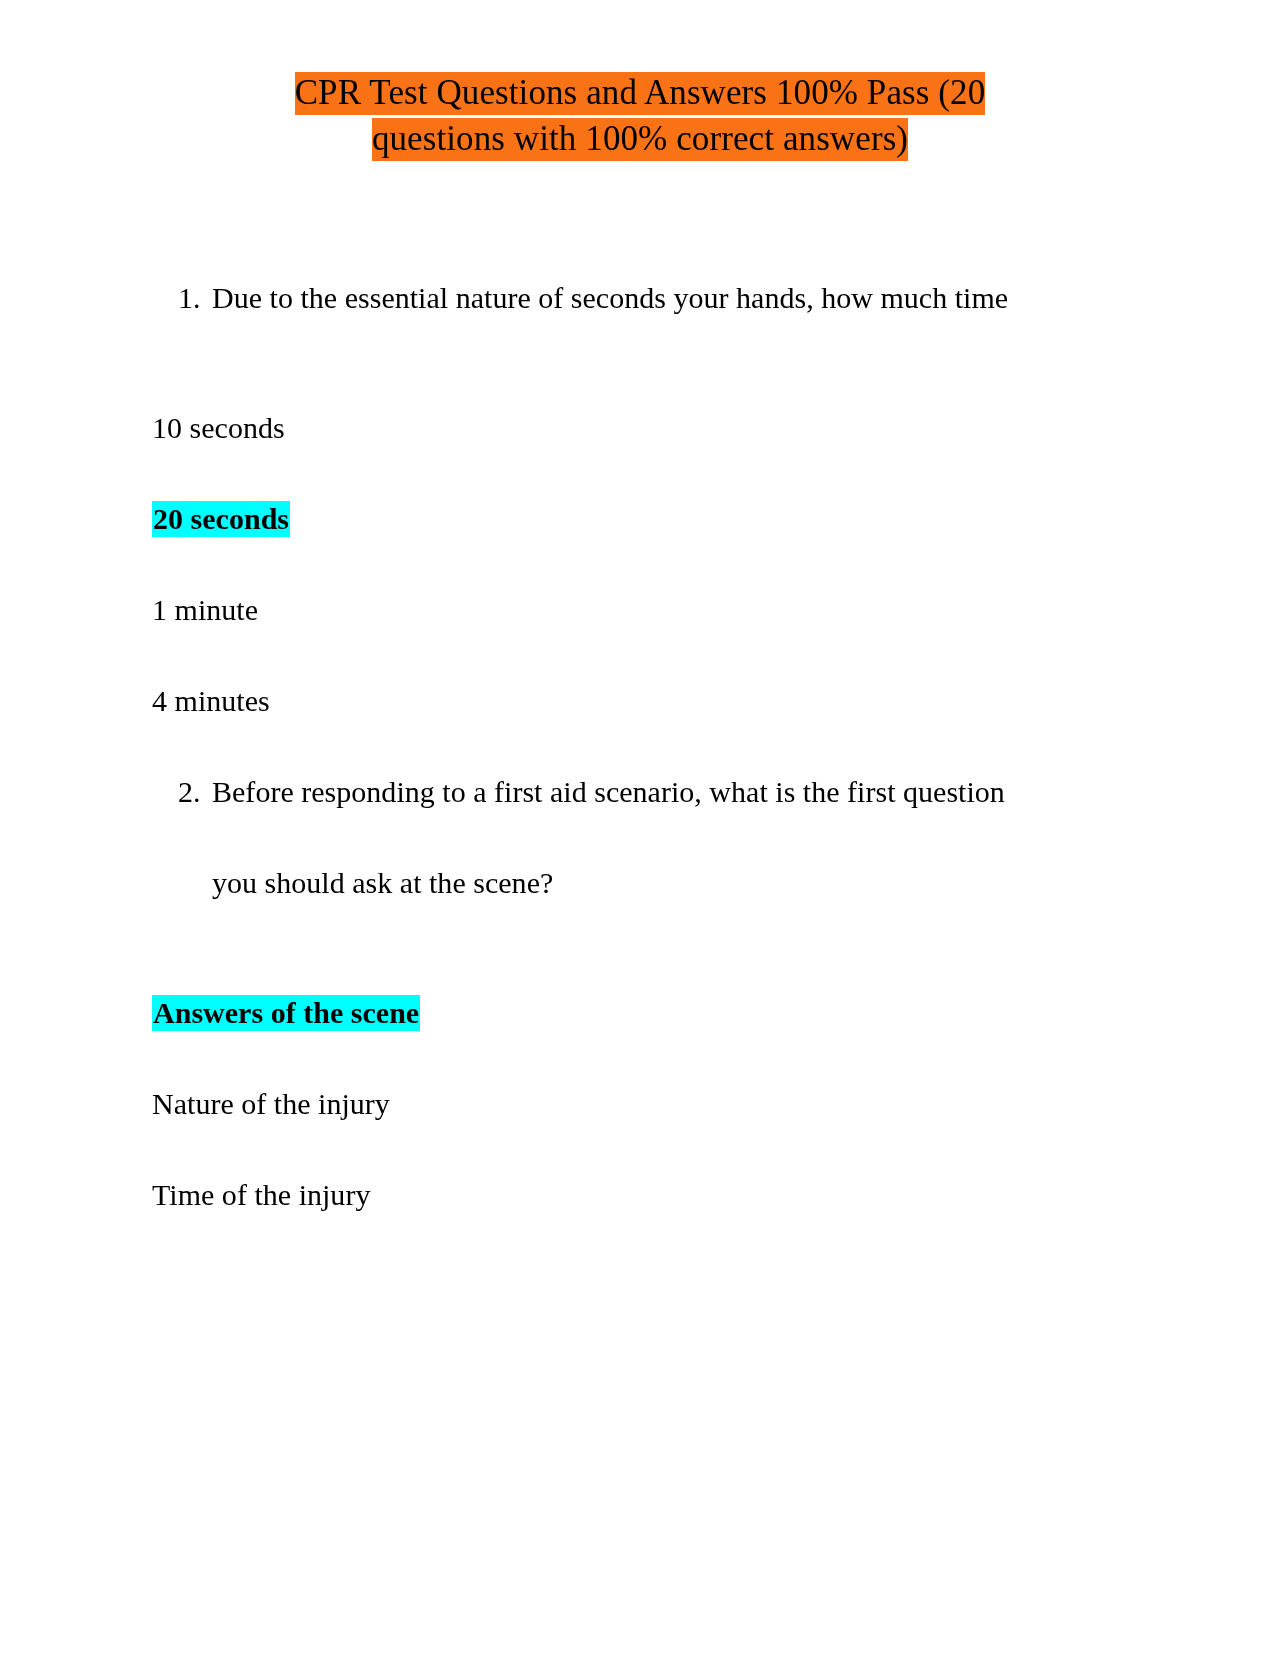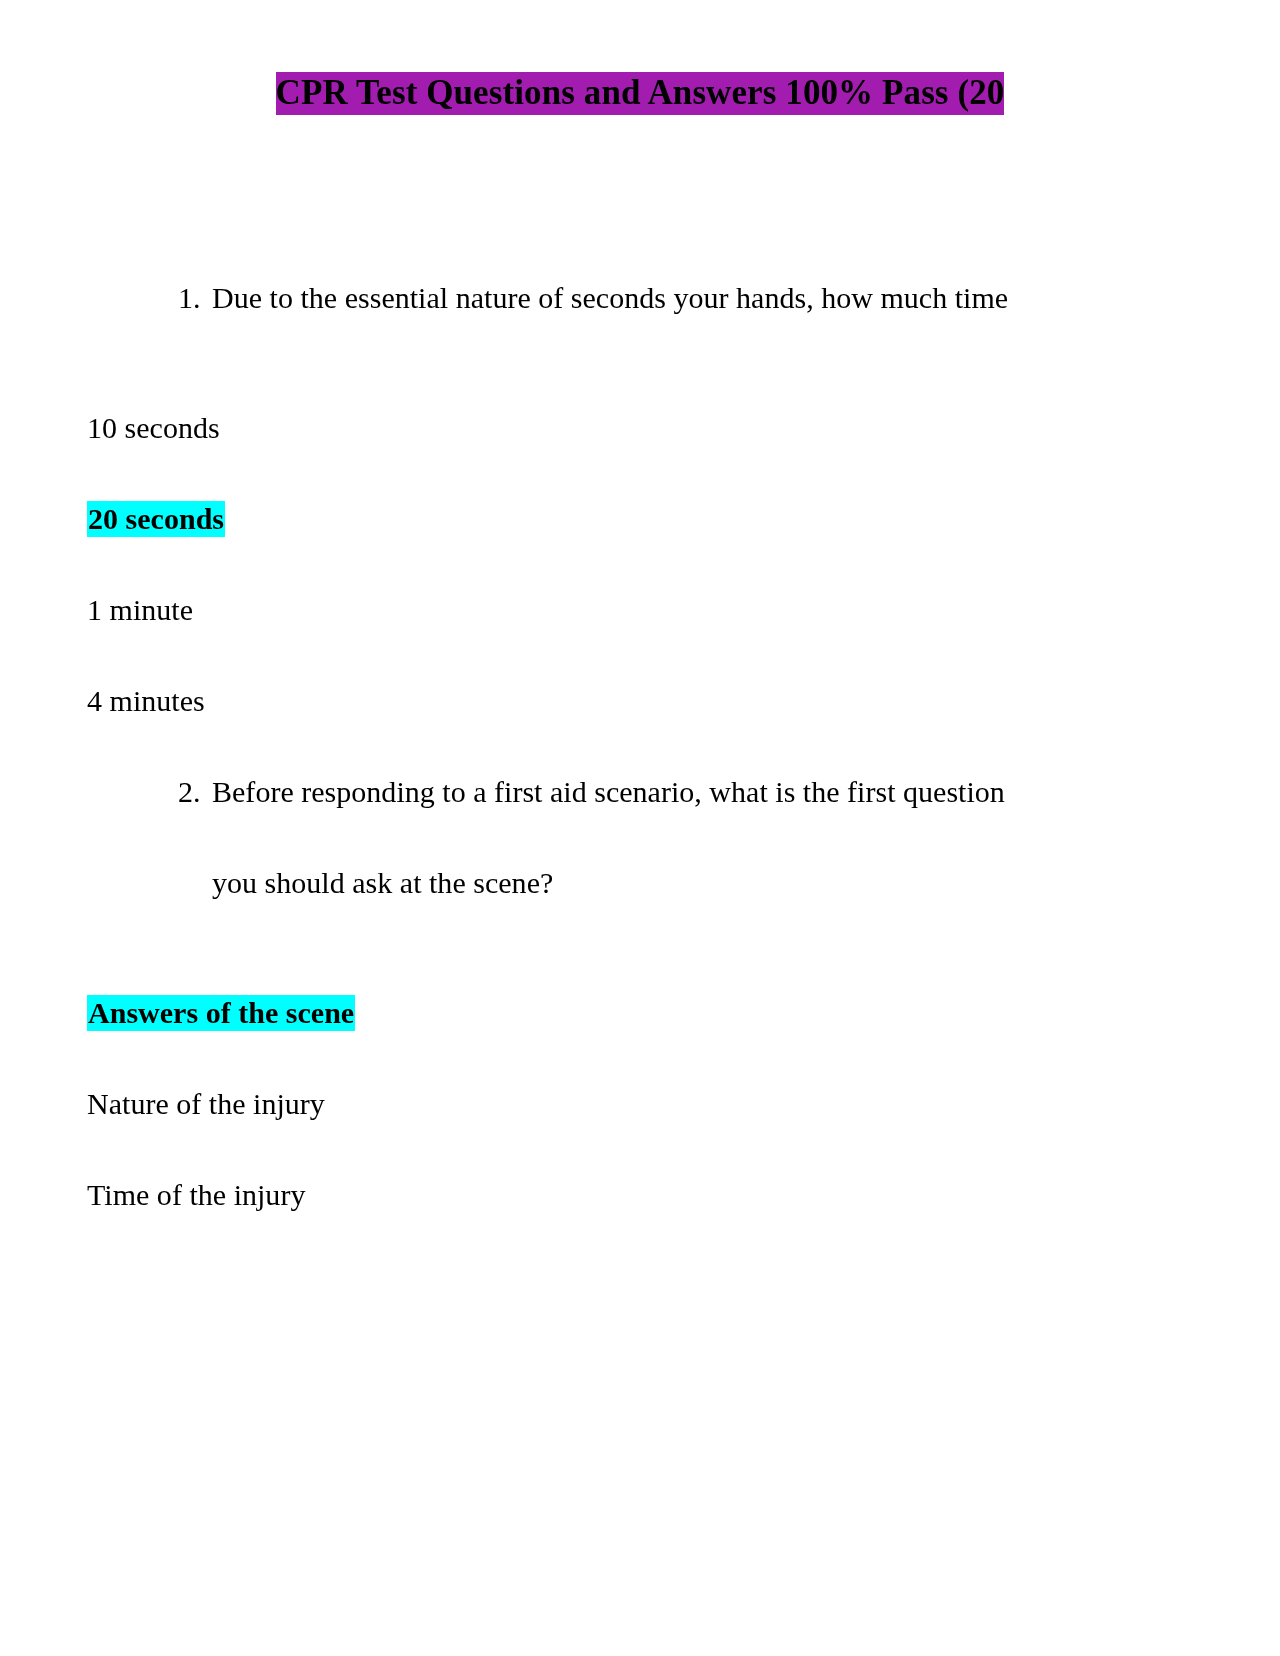--- a/index.html
+++ b/index.html
@@ -30,24 +30,23 @@
     left: 160px;
     width: 960px;
     text-align: center;
     font-size: 35px;
     line-height: 46px;
     font-weight: normal;
     margin: 0;
     letter-spacing: 0.1px;
   }
   .doc-title .hl {
-    background: #a21caf;
+    background: #f97316;
     padding: 1px 0 3px 0;
     box-decoration-break: clone;
-    font-weight: bold;
     -webkit-box-decoration-break: clone;
   }
 
   
   .qlist {
     position: absolute;
     top: 272px;
     left: 0;
     width: 1280px;
   }
@@ -73,24 +72,25 @@
     line-height: 52px;
     letter-spacing: 0.02px;
   }
   .q-text .cont {
     display: block;
   }
   .q-gap {
     height: 39px;
   }
   .option {
-    padding-left: 87px;
+    padding-left: 120px;
     font-size: 30px;
     line-height: 52px;
     letter-spacing: 0.02px;
+    margin-left: 32px;
   }
   .option .txt {
     display: inline;
   }
   .option.correct .txt {
     background: #00FFFF;
     font-weight: bold;
     padding: 1px 1px 2px 1px;
   }
   .opt-gap {
@@ -100,20 +100,21 @@
     height: 39px;
   }
 </style>
 </head>
 <body>
 
 <div class="page">
 
   <h1 class="doc-title">
     <span class="hl">CPR Test Questions and Answers 100% Pass (20</span><br>
+    <span class="hl">questions with 100% correct answers)</span>
   </h1>
 
   <div class="qlist">
 
     <div class="question-block">
       <div class="q-row">
         <span class="q-num">1.</span>
         <span class="q-text">
           <span class="cont">Due to the essential nature of seconds your hands, how much time</span>
           <span class="q-gap" style="display:block"></span>

